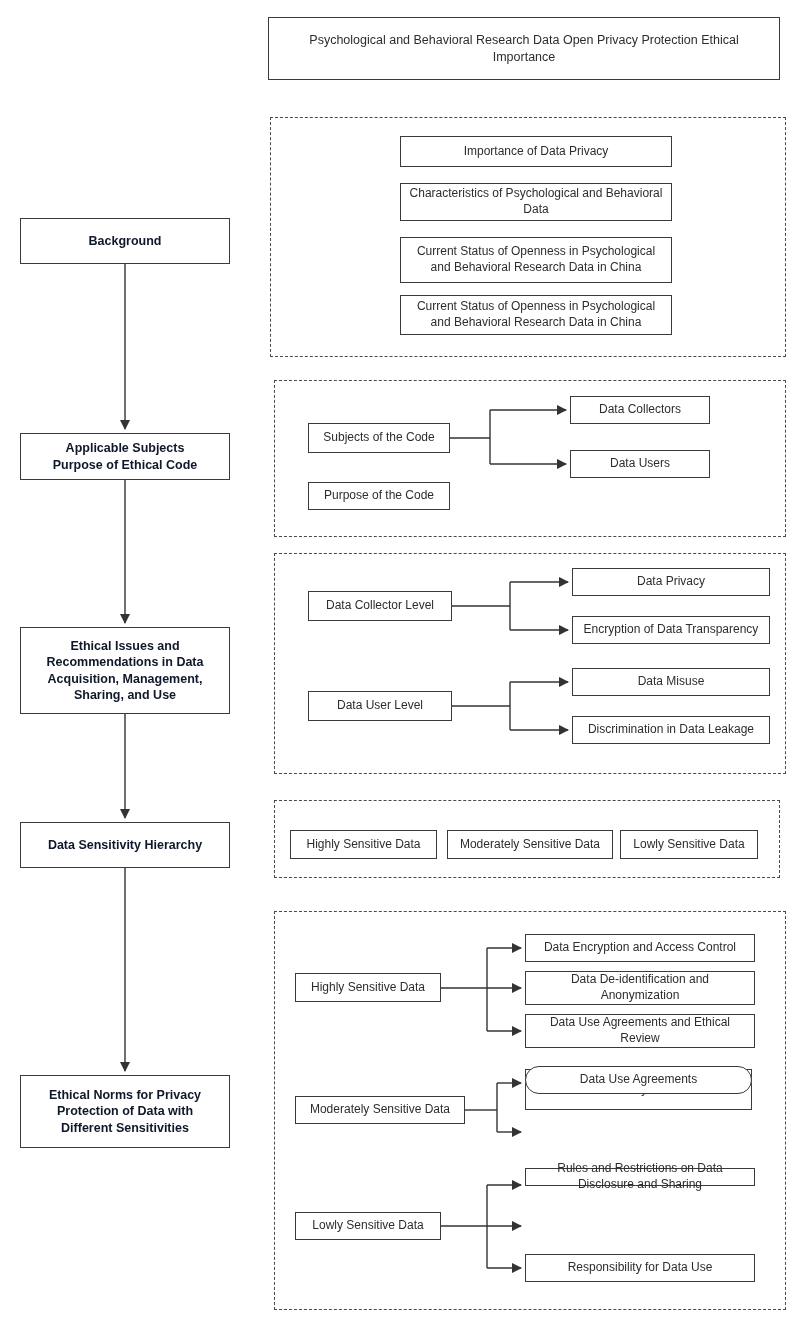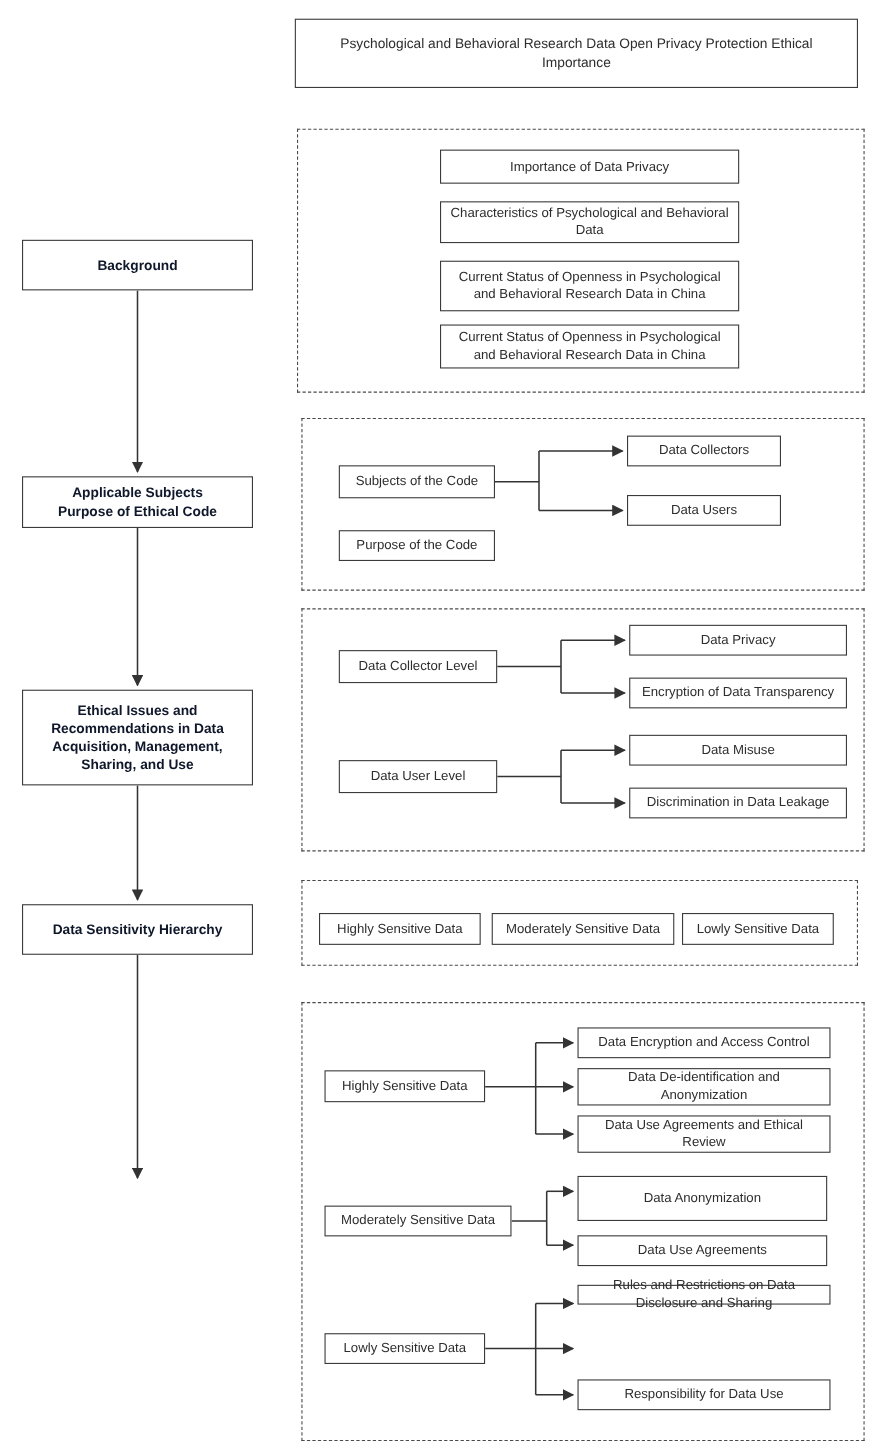--- a/index.html
+++ b/index.html
@@ -95,20 +95,21 @@
   <div class="dashed" style="left:274px; top:800px; width:506px; height:78px;"></div>
   <div class="dashed" style="left:274px; top:911px; width:512px; height:399px;"></div>
 
   <div class="box title-box" style="left:268px; top:17px; width:512px; height:63px; padding:4px 28px;">Psychological and Behavioral Research Data Open Privacy Protection Ethical Importance</div>
 
   <div class="box bold" style="left:20px; top:218px; width:210px; height:46px;">Background</div>
   <div class="box bold" style="left:20px; top:433px; width:210px; height:47px;">Applicable Subjects
 Purpose of Ethical Code</div>
   <div class="box bold" style="left:20px; top:627px; width:210px; height:87px; padding:0 14px;">Ethical Issues and Recommendations in Data Acquisition, Management, Sharing, and Use</div>
   <div class="box bold" style="left:20px; top:822px; width:210px; height:46px;">Data Sensitivity Hierarchy</div>
+  <div class="box bold" style="left:20px; top:1075px; width:210px; height:73px; padding:4px 14px;">Ethical Norms for Privacy Protection of Data with Different Sensitivities</div>
 
   <div class="box" style="left:400px; top:136px; width:272px; height:31px;">Importance of Data Privacy</div>
   <div class="box" style="left:400px; top:183px; width:272px; height:38px;">Characteristics of Psychological and Behavioral Data</div>
   <div class="box" style="left:400px; top:237px; width:272px; height:46px;">Current Status of Openness in Psychological and Behavioral Research Data in China</div>
   <div class="box" style="left:400px; top:295px; width:272px; height:40px;">Current Status of Openness in Psychological and Behavioral Research Data in China</div>
 
   <div class="box" style="left:308px; top:423px; width:142px; height:30px;">Subjects of the Code</div>
   <div class="box" style="left:570px; top:396px; width:140px; height:28px;">Data Collectors</div>
   <div class="box" style="left:570px; top:450px; width:140px; height:28px;">Data Users</div>
   <div class="box" style="left:308px; top:482px; width:142px; height:28px;">Purpose of the Code</div>
@@ -124,19 +125,19 @@
   <div class="box" style="left:447px; top:830px; width:166px; height:29px;">Moderately Sensitive Data</div>
   <div class="box" style="left:620px; top:830px; width:138px; height:29px;">Lowly Sensitive Data</div>
 
   <div class="box" style="left:295px; top:973px; width:146px; height:29px;">Highly Sensitive Data</div>
   <div class="box" style="left:525px; top:934px; width:230px; height:28px;">Data Encryption and Access Control</div>
   <div class="box" style="left:525px; top:971px; width:230px; height:34px;">Data De-identification and Anonymization</div>
   <div class="box" style="left:525px; top:1014px; width:230px; height:34px;">Data Use Agreements and Ethical Review</div>
 
   <div class="box" style="left:295px; top:1096px; width:170px; height:28px;">Moderately Sensitive Data</div>
   <div class="box" style="left:525px; top:1069px; width:227px; height:41px;">Data Anonymization</div>
-  <div class="box" style="left:525px; top:1123px; width:227px; height:28px;">Data Use Agreements</div>
+  <div class="box" style="left:525px; top:1066px; width:227px; height:28px;border-radius:14px;">Data Use Agreements</div>
 
   <div class="box" style="left:295px; top:1212px; width:146px; height:28px;">Lowly Sensitive Data</div>
   <div class="box" style="left:525px; top:1168px; width:230px; height:18px;">Rules and Restrictions on Data Disclosure and Sharing</div>
   <div class="box" style="left:525px; top:1254px; width:230px; height:28px;">Responsibility for Data Use</div>
 
 </div>
 
 </body></html>

